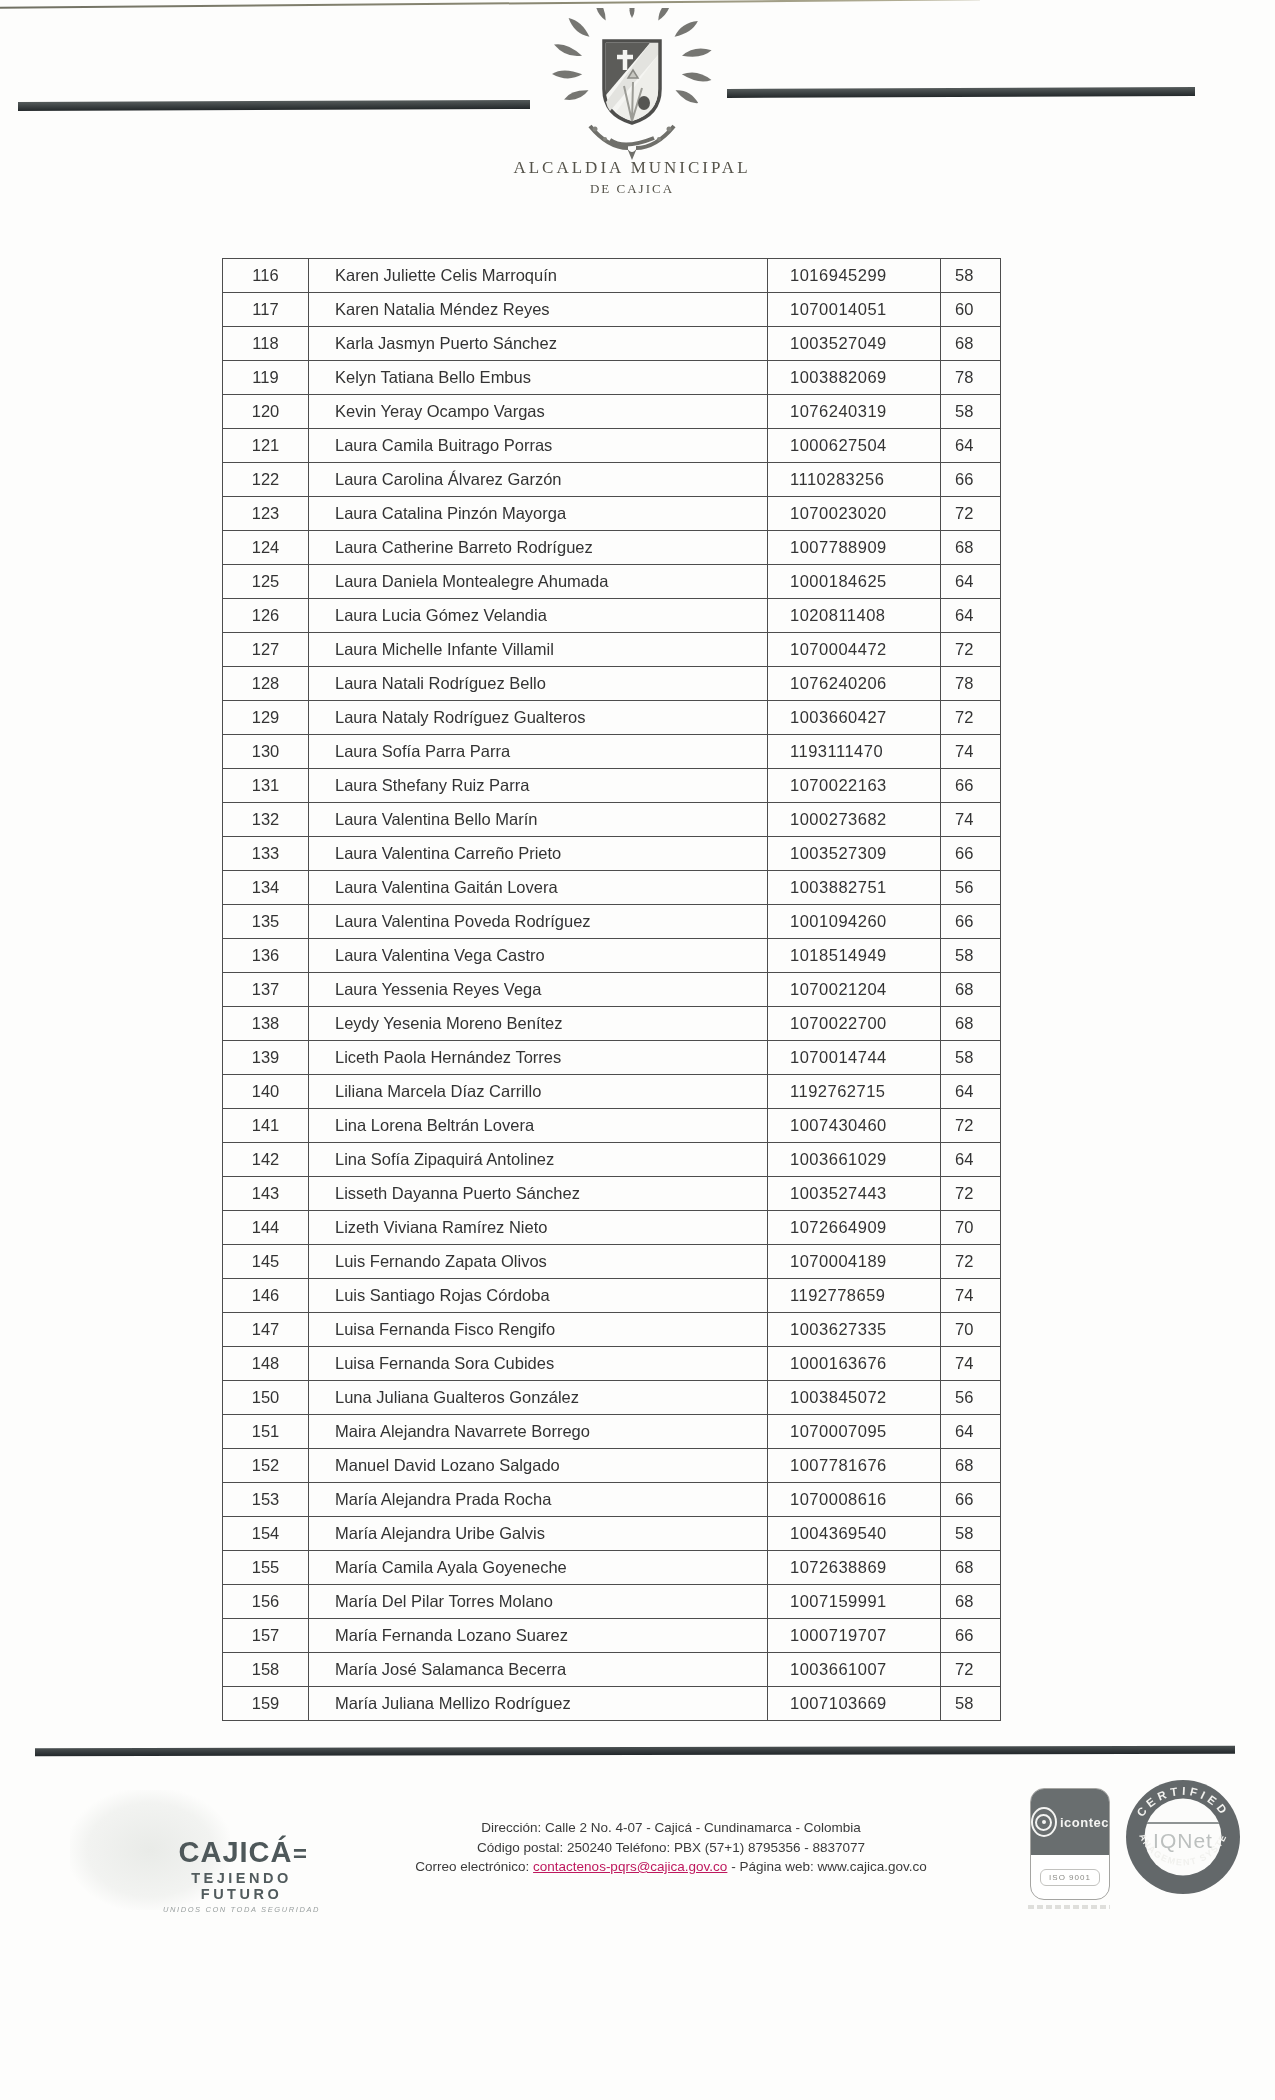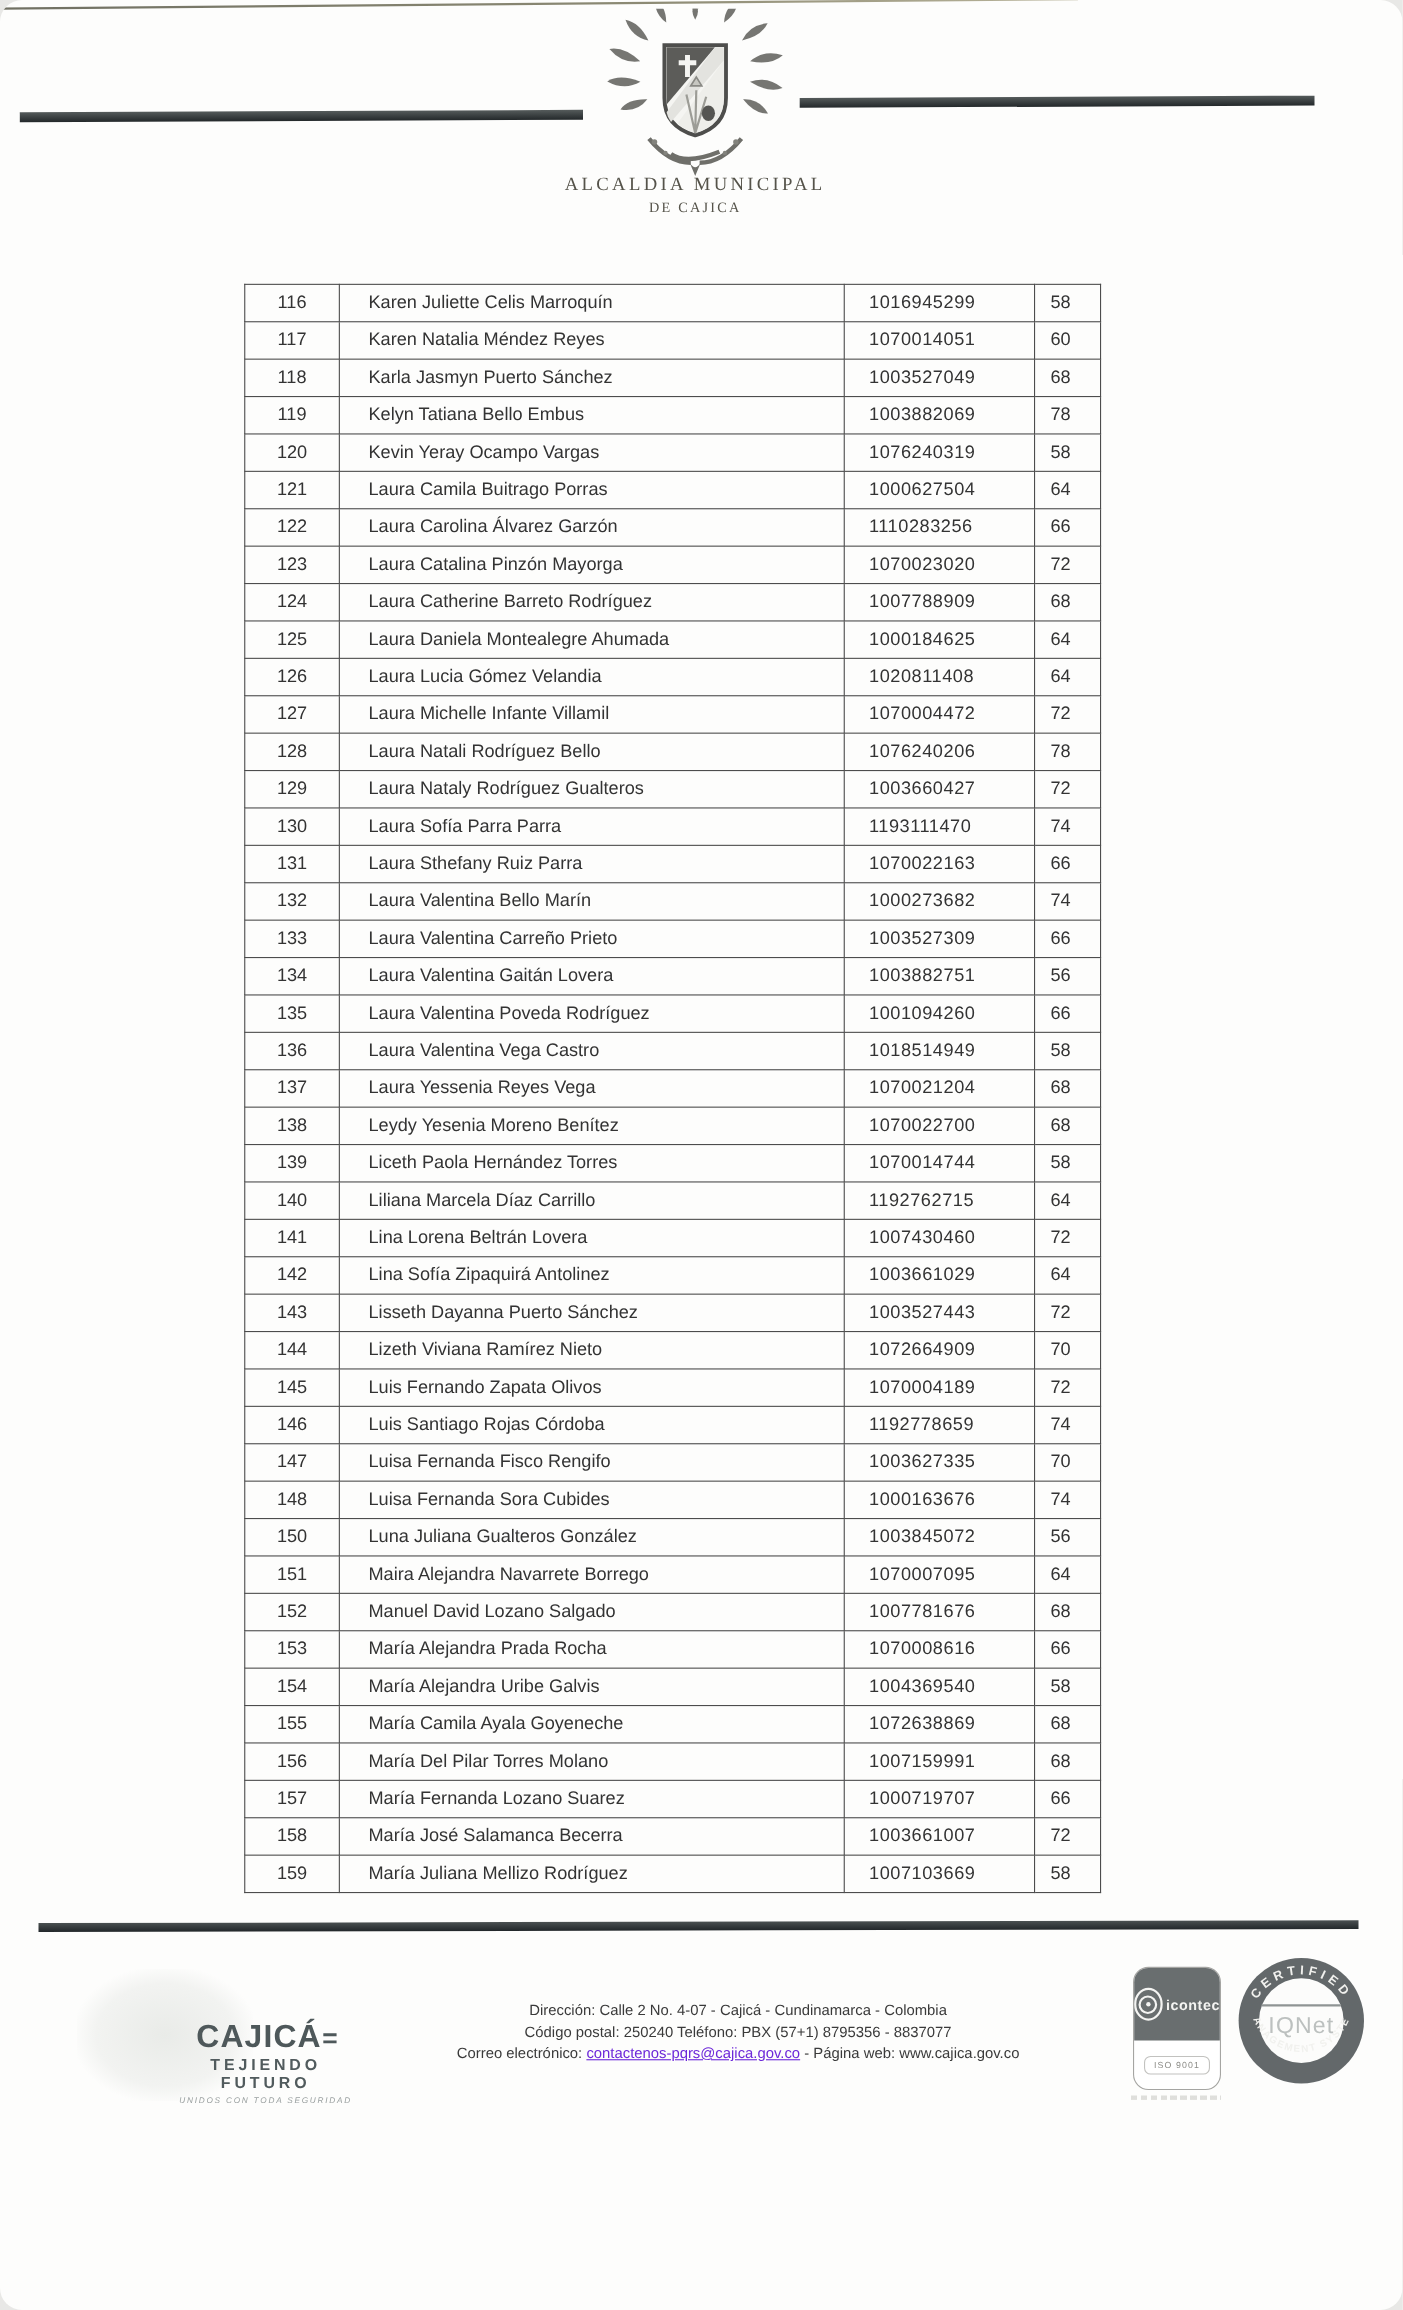--- a/index.html
+++ b/index.html
@@ -1,19 +1,19 @@
 <!DOCTYPE html>
 <html><head>
 <meta charset="utf-8">
 <style>
   html,body{margin:0;padding:0;background:#e8e8e6;}
   .page{
     position:relative;width:1275px;height:2100px;margin:0 auto;
     background:#fdfdfc;overflow:hidden;
-    font-family:"Liberation Sans",sans-serif;color:#2e2e2e;border-radius:20px;
+    font-family:"Liberation Sans",sans-serif;color:#2e2e2e;
   }
   
   .scan-edge{
     position:absolute;left:-20px;top:7px;width:1000px;height:2px;
     background:linear-gradient(90deg,#6f6f62,#8c8a74 60%,#b9b49a);
     transform:rotate(-0.5deg);transform-origin:left center;
   }
   
   .hrule{position:absolute;height:9px;background:linear-gradient(#555b5b,#23282a);}
   .hrule-left{left:18px;top:101px;width:512px;transform:rotate(-0.25deg);}
@@ -44,21 +44,21 @@
     background:linear-gradient(#4a5051,#22272a);transform:rotate(-0.12deg);}
   .watermark{position:absolute;left:70px;top:1790px;width:160px;height:120px;
     background:radial-gradient(ellipse at center,#e9ebe8 0%,#f2f3f1 55%,rgba(253,253,252,0) 75%);}
   .cajica-logo{position:absolute;left:149px;top:1838px;width:185px;text-align:center;color:#4e585a;}
   .cajica-brand{font-size:29px;font-weight:bold;letter-spacing:1px;line-height:28px;}
   .cajica-swoosh{font-style:italic;font-weight:bold;font-size:24px;letter-spacing:-2px;}
   .cajica-tagline{font-size:14.5px;letter-spacing:3.5px;margin-top:2px;font-weight:bold;color:#515b5d;}
   .cajica-subtag{font-size:7.5px;letter-spacing:1.6px;margin-top:3px;color:#9aa0a0;font-style:italic;}
   .contact{position:absolute;left:404px;top:1818px;width:534px;text-align:center;
     font-size:13.5px;line-height:19.5px;color:#3a3a3a;}
-  .contact a{color:#6d28d9;text-decoration:underline;}
+  .contact a{color:#be185d;text-decoration:underline;}
   
   .icontec{position:absolute;left:1030px;top:1788px;width:78px;height:110px;
     border:1px solid #a5a5a2;border-radius:14px;overflow:hidden;background:#fff;}
   .icontec-top{height:66px;background:#696e6f;display:flex;flex-direction:row;
     align-items:center;justify-content:center;gap:3px;}
   .ring1{width:26px;height:26px;border:2.5px solid #f4f4f2;border-radius:50%;
     display:flex;align-items:center;justify-content:center;}
   .ring2{width:13px;height:13px;border:2.5px solid #f4f4f2;border-radius:50%;
     display:flex;align-items:center;justify-content:center;}
   .ring3{width:4px;height:4px;background:#f4f4f2;border-radius:50%;}

